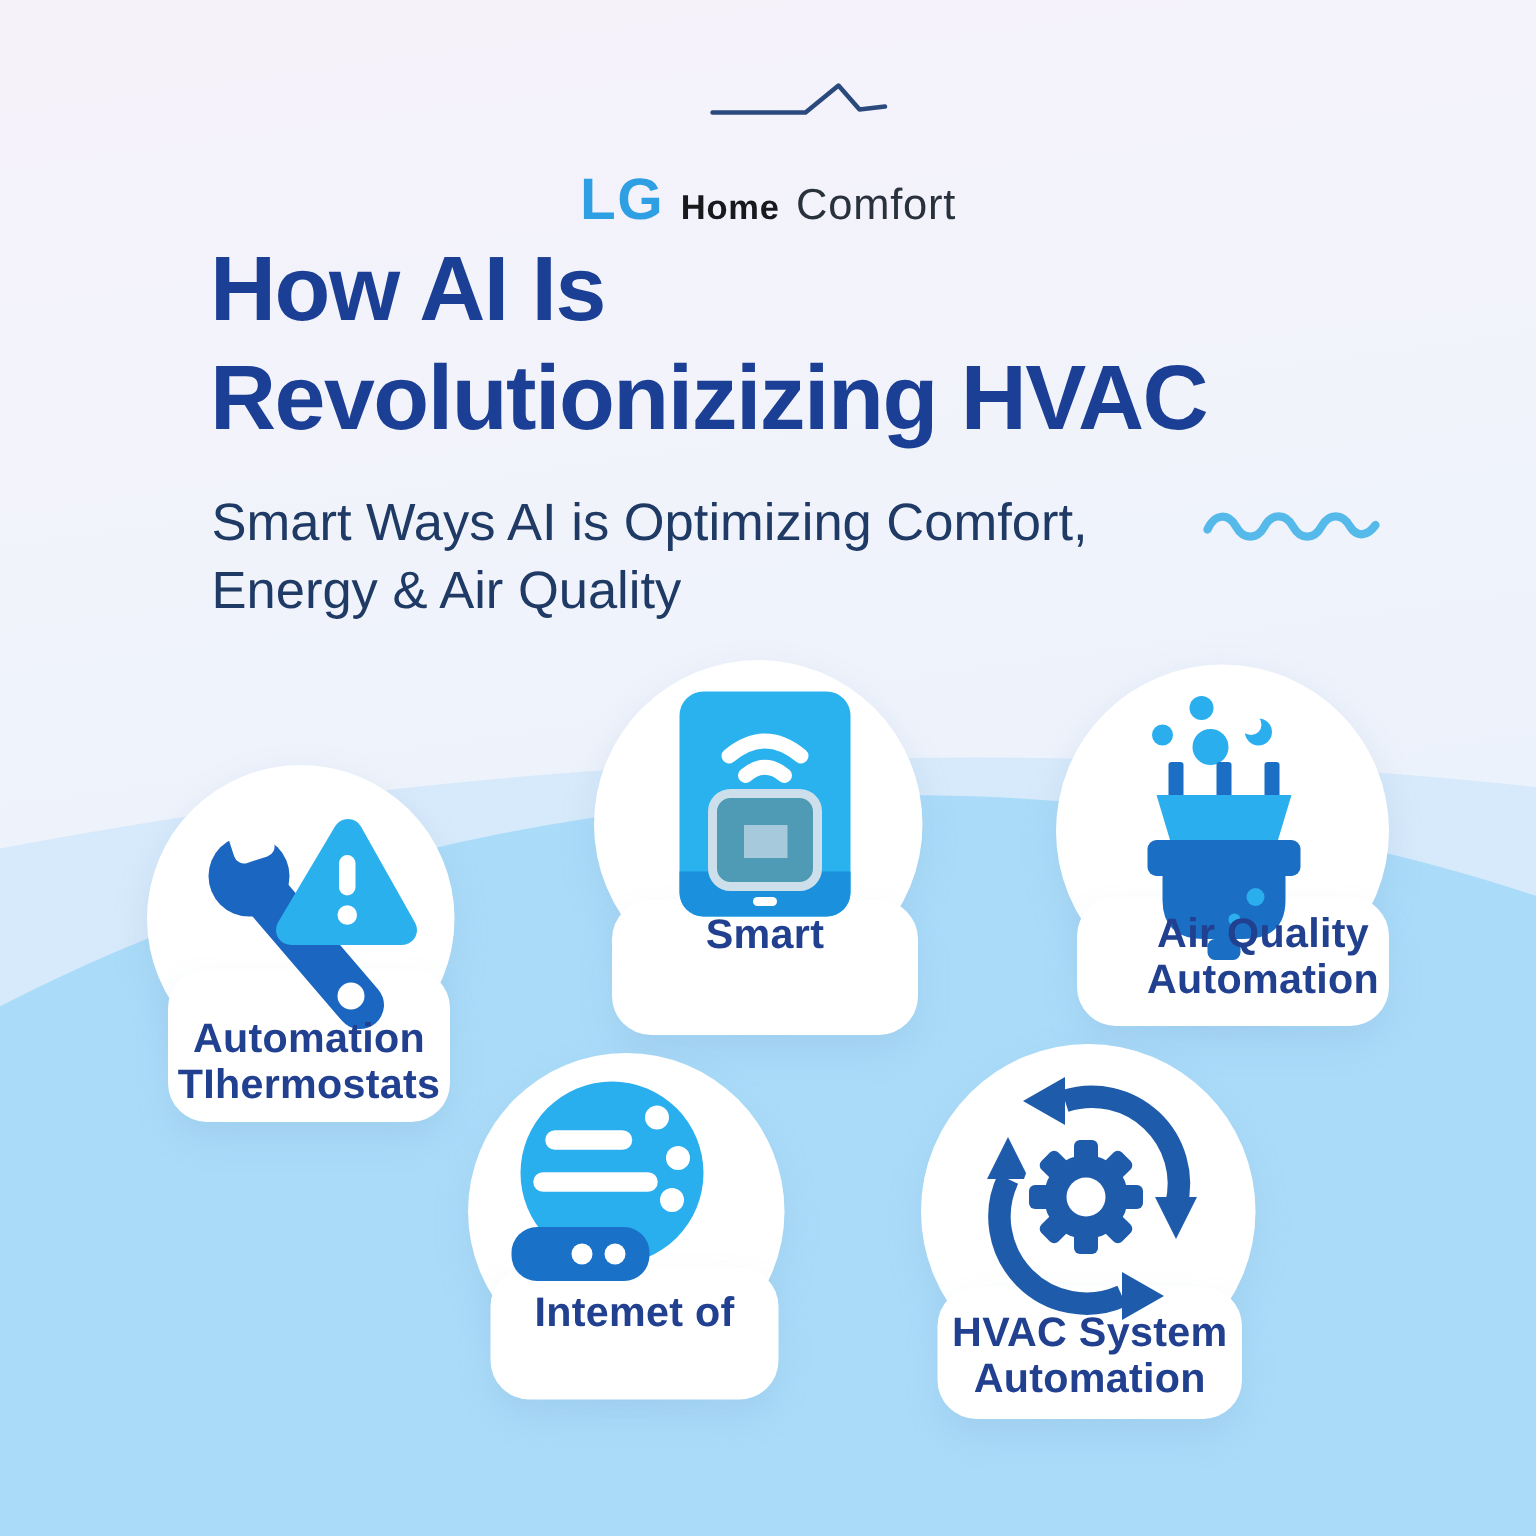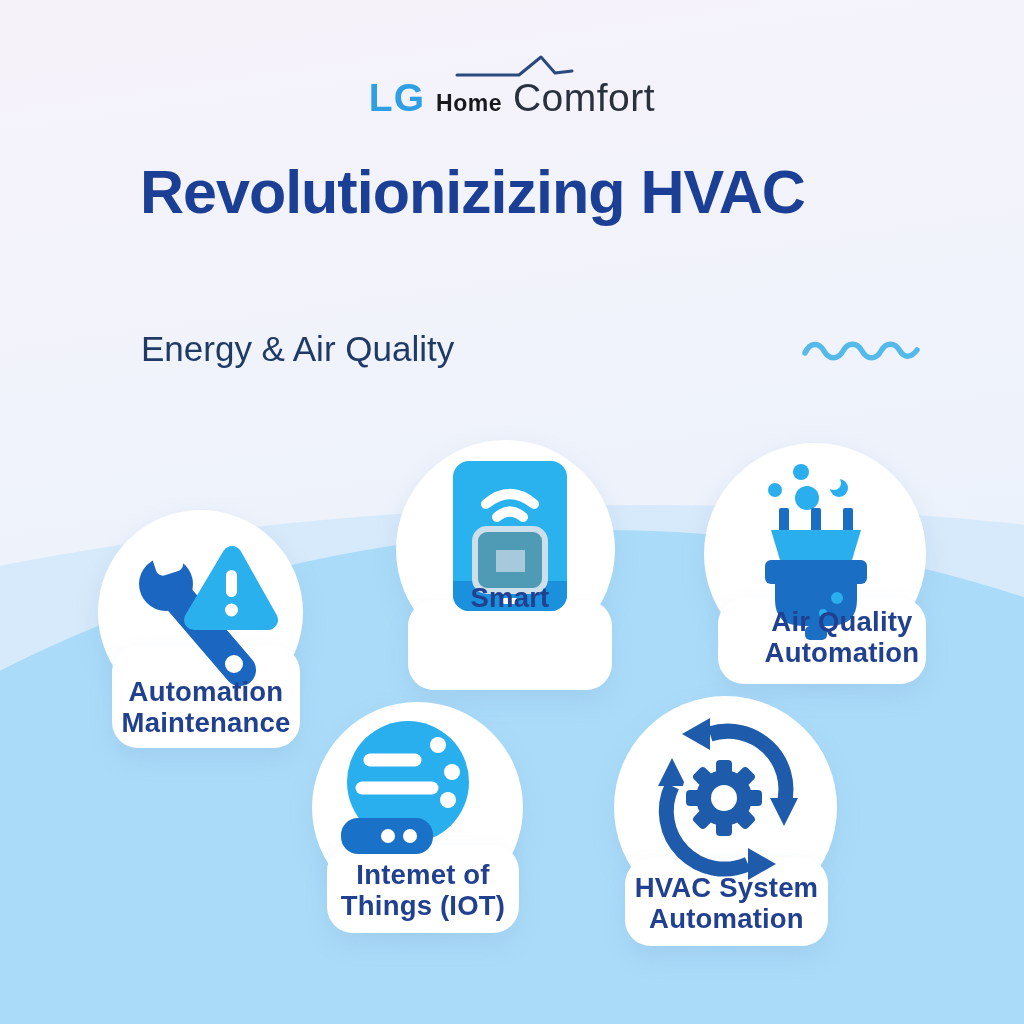--- a/index.html
+++ b/index.html
@@ -11,23 +11,23 @@
   
   .hill-light{position:absolute;left:-1150px;top:505px;width:3600px;height:1800px;
     border-radius:50%;background:#d7eafb;}
   .hill-dome{position:absolute;left:-500px;top:530px;width:2200px;height:1740px;
     border-radius:50%;background:#aadcf9;}
   
   .logo{position:absolute;left:0;top:50px;width:100%;text-align:center;}
   .logo-inner{position:relative;display:inline-block;padding-top:26px;}
   .roof{position:absolute;left:0;top:2px;}
   .logo-text{display:flex;align-items:baseline;gap:11px;}
-  .logo-lg{font-size:39px;font-weight:bold;color:#2f9fe3;letter-spacing:1px;}
+  .logo-lg{font-size:39px;font-weight:bold;color:#2f9fe3;letter-spacing:1px;margin-top:36px;}
   .logo-home{font-size:23px;font-weight:bold;color:#17191d;letter-spacing:.5px;}
-  .logo-comfort{font-size:39px;font-weight:400;color:#29313c;letter-spacing:.5px;}
+  .logo-comfort{font-size:29px;font-weight:400;color:#29313c;letter-spacing:.5px;}
   
   .title{position:absolute;left:140px;top:156px;font-size:61px;font-weight:bold;
     color:#1c3f96;line-height:73px;letter-spacing:-1px;}
   .subtitle{position:absolute;left:141px;top:326px;font-size:35px;font-weight:400;
     color:#1f3a64;line-height:45px;}
   .squiggle{position:absolute;left:799px;top:335px;}
   
   .card-circle{position:absolute;background:#ffffff;border-radius:50%;
     box-shadow:0 10px 24px rgba(120,155,200,.18);}
   .card-box{position:absolute;background:#ffffff;border-radius:26px;
@@ -36,21 +36,21 @@
     font-weight:bold;color:#21408f;letter-spacing:.2px;}
   .icon{position:absolute;}
   
   .c1-circle{left:98px;top:510px;width:205px;height:205px;}
   .c1-box{left:112px;top:646px;width:188px;height:102px;}
   .c1-label{left:104px;top:677px;width:204px;}
   .c1-icon{left:122px;top:532px;}
   
   .c2-circle{left:396px;top:440px;width:219px;height:219px;}
   .c2-box{left:408px;top:600px;width:204px;height:90px;}
-  .c2-label{left:408px;top:583px;width:204px;}
+  .c2-label{left:408px;top:608px;width:204px;}
   .c2-icon{left:445px;top:457px;}
   
   .c3-circle{left:704px;top:443px;width:222px;height:222px;}
   .c3-box{left:718px;top:598px;width:208px;height:86px;}
   .c3-label{left:718px;top:607px;width:208px;padding-left:20px;}
   .c3-icon{left:741px;top:460px;}
   
   .c4-circle{left:312px;top:702px;width:211px;height:211px;}
   .c4-box{left:327px;top:845px;width:192px;height:88px;}
   .c4-label{left:319px;top:860px;width:208px;}
@@ -76,44 +76,46 @@
       </svg>
       <div class="logo-text">
         <span class="logo-lg">LG</span>
         <span class="logo-home">Home</span>
         <span class="logo-comfort">Comfort</span>
       </div>
     </div>
   </div>
 
   <div class="title">
+    <div>How AI Is</div>
     <div>Revolutionizizing HVAC</div>
   </div>
   <div class="subtitle">
+    <div>Smart Ways AI is Optimizing Comfort,</div>
     <div>Energy &amp; Air Quality</div>
   </div>
   <svg class="squiggle" width="128" height="34" viewBox="0 0 128 34">
     <path d="M6,18 C11,7 20,7 25,16 C30,25 39,25 44,16 C49,7 58,7 63,16 C68,25 77,25 82,16 C87,7 96,7 101,16 C106,24 113,22 118,15" fill="none" stroke="#55b9ea" stroke-width="5.5" stroke-linecap="round"></path>
   </svg>
 
   <div>
     <div class="card-circle c1-circle"></div>
     <div class="card-box c1-box"></div>
     <svg class="icon c1-icon" width="165" height="160" viewBox="0 0 165 160">
       <circle cx="44" cy="52" r="27" fill="#1b66c0"></circle>
       <rect x="30" y="2" width="28" height="40" rx="7" fill="#ffffff" transform="rotate(-18 44 24)"></rect>
       <line x1="58" y1="68" x2="118" y2="138" stroke="#1b66c0" stroke-width="32" stroke-linecap="round"></line>
       <circle cx="112" cy="132" r="9" fill="#ffffff"></circle>
       <path d="M110,24 L146,88 L72,88 Z" fill="#2bb0ee" stroke="#2bb0ee" stroke-width="20" stroke-linejoin="round"></path>
       <rect x="104" y="38" width="11" height="27" rx="5.5" fill="#ffffff"></rect>
       <circle cx="109.5" cy="78" r="6.5" fill="#ffffff"></circle>
     </svg>
     <div class="card-label c1-label">
       <div>Automation</div>
-      <div>Maintenance</div>
+      <div>TIhermostats</div>
     </div>
   </div>
 
   <div>
     <div class="card-circle c2-circle"></div>
     <div class="card-box c2-box"></div>
     <svg class="icon c2-icon" width="130" height="165" viewBox="0 0 130 165">
       <rect x="8" y="4" width="114" height="150" rx="16" fill="#2ab2ef"></rect>
       <path d="M8,124 h114 v14 a16,16 0 0 1 -16,16 h-82 a16,16 0 0 1 -16,-16 z" fill="#1b90dd"></path>
       <path d="M41,47 Q65,27 89,47" fill="none" stroke="#ffffff" stroke-width="10" stroke-linecap="round"></path>
@@ -161,21 +163,20 @@
       <line x1="27" y1="73" x2="97" y2="73" stroke="#ffffff" stroke-width="13" stroke-linecap="round"></line>
       <circle cx="103" cy="30" r="8" fill="#ffffff"></circle>
       <circle cx="117" cy="57" r="8" fill="#ffffff"></circle>
       <circle cx="113" cy="85" r="8" fill="#ffffff"></circle>
       <rect x="6" y="103" width="92" height="36" rx="17" fill="#1a72c8"></rect>
       <circle cx="53" cy="121" r="7" fill="#ffffff"></circle>
       <circle cx="75" cy="121" r="7" fill="#ffffff"></circle>
     </svg>
     <div class="card-label c4-label">
       <div>Intemet of</div>
-      <div>Things (IOT)</div>
     </div>
   </div>
 
   <div>
     <div class="card-circle c5-circle"></div>
     <div class="card-box c5-box"></div>
     <svg class="icon c5-icon" width="180" height="180" viewBox="0 0 180 180">
       <path d="M72,24 A58,58 0 0 1 146,94" fill="none" stroke="#1e5cab" stroke-width="15"></path>
       <polygon points="72,8 72,40 44,24" fill="#1e5cab"></polygon>
       <polygon points="132,88 160,88 146,116" fill="#1e5cab"></polygon>

